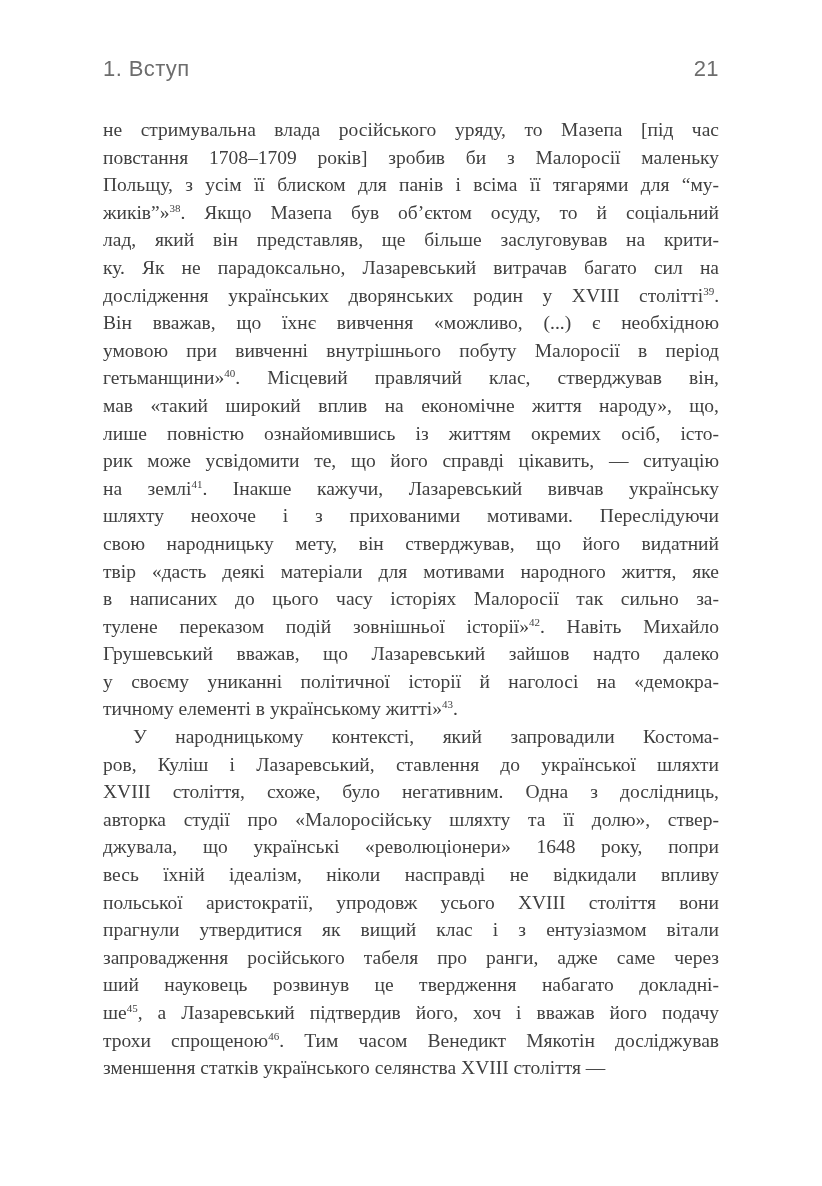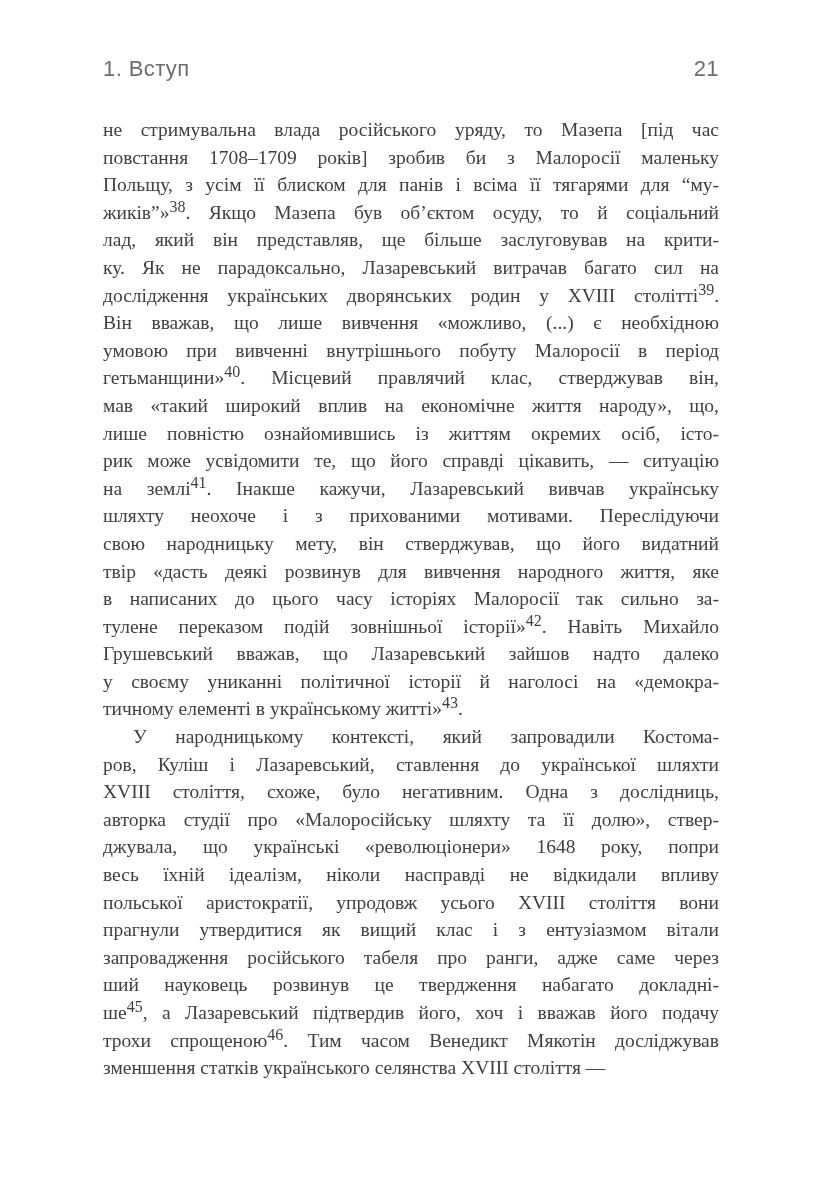--- a/index.html
+++ b/index.html
@@ -47,21 +47,21 @@
     text-align-last: justify;
     white-space: normal;
   }
   .line.last {
     text-align-last: left;
   }
   .line.indent {
     padding-left: 30px;
   }
   .line sup {
-    font-size: 16px;
+    font-size: 11px;
     line-height: 0;
     vertical-align: super;
     letter-spacing: 0;
   }
 </style>
 </head>
 <body>
 
 <div class="page">
   <div class="running-header">
@@ -70,30 +70,30 @@
   </div>
   <main class="page-body">
       <div class="paragraph">
         <div class="line">не стримувальна влада російського уряду, то Мазепа [під час</div>
         <div class="line">повстання 1708–1709 років] зробив би з Малоросії маленьку</div>
         <div class="line">Польщу, з усім її блиском для панів і всіма її тягарями для “му-</div>
         <div class="line">жиків”»<sup>38</sup>. Якщо Мазепа був об’єктом осуду, то й соціальний</div>
         <div class="line">лад, який він представляв, ще більше заслуговував на крити-</div>
         <div class="line">ку. Як не парадоксально, Лазаревський витрачав багато сил на</div>
         <div class="line">дослідження українських дворянських родин у XVIII столітті<sup>39</sup>.</div>
-        <div class="line">Він вважав, що лише вивчення «можливо, (...) є необхідною</div>
+        <div class="line">Він вважав, що їхнє вивчення «можливо, (...) є необхідною</div>
         <div class="line">умовою при вивченні внутрішнього побуту Малоросії в період</div>
         <div class="line">гетьманщини»<sup>40</sup>. Місцевий правлячий клас, стверджував він,</div>
         <div class="line">мав «такий широкий вплив на економічне життя народу», що,</div>
         <div class="line">лише повністю ознайомившись із життям окремих осіб, істо-</div>
         <div class="line">рик може усвідомити те, що його справді цікавить, — ситуацію</div>
         <div class="line">на землі<sup>41</sup>. Інакше кажучи, Лазаревський вивчав українську</div>
         <div class="line">шляхту неохоче і з прихованими мотивами. Переслідуючи</div>
         <div class="line">свою народницьку мету, він стверджував, що його видатний</div>
-        <div class="line">твір «дасть деякі розвинув для вивчення народного життя, яке</div>
+        <div class="line">твір «дасть деякі матеріали для мотивами народного життя, яке</div>
         <div class="line">в написаних до цього часу історіях Малоросії так сильно за-</div>
         <div class="line">тулене переказом подій зовнішньої історії»<sup>42</sup>. Навіть Михайло</div>
         <div class="line">Грушевський вважав, що Лазаревський зайшов надто далеко</div>
         <div class="line">у своєму униканні політичної історії й наголосі на «демокра-</div>
         <div class="line last">тичному елементі в українському житті»<sup>43</sup>.</div>
       </div>
       <div class="paragraph">
         <div class="line indent">У народницькому контексті, який запровадили Костома-</div>
         <div class="line">ров, Куліш і Лазаревський, ставлення до української шляхти</div>
         <div class="line">XVIII століття, схоже, було негативним. Одна з дослідниць,</div>

